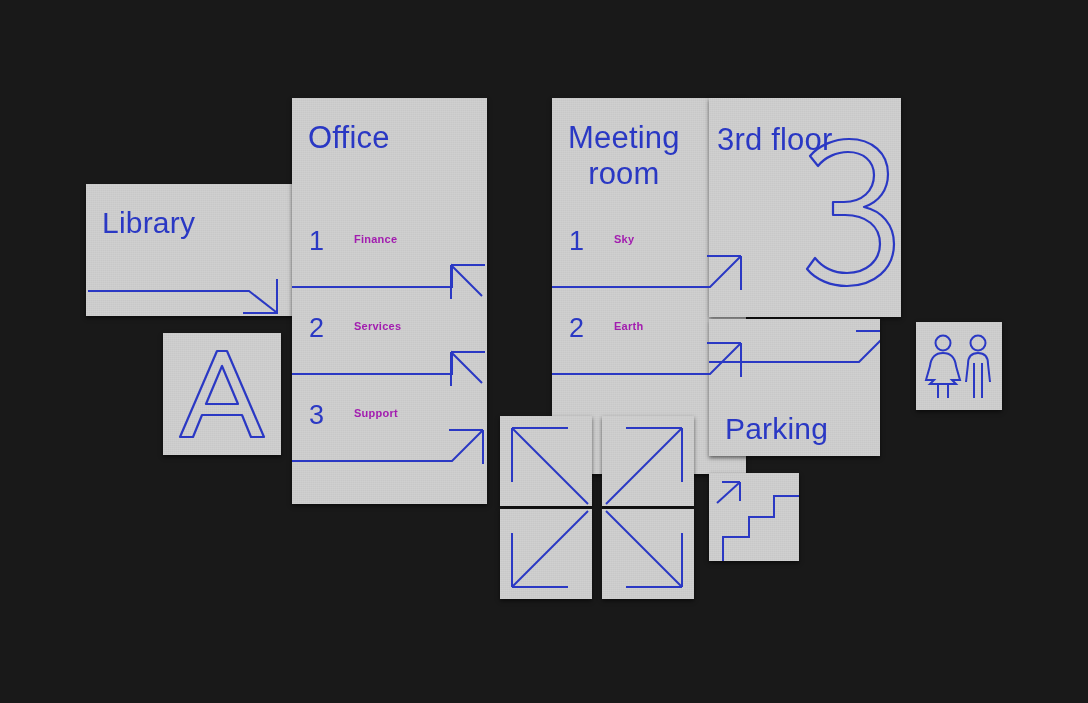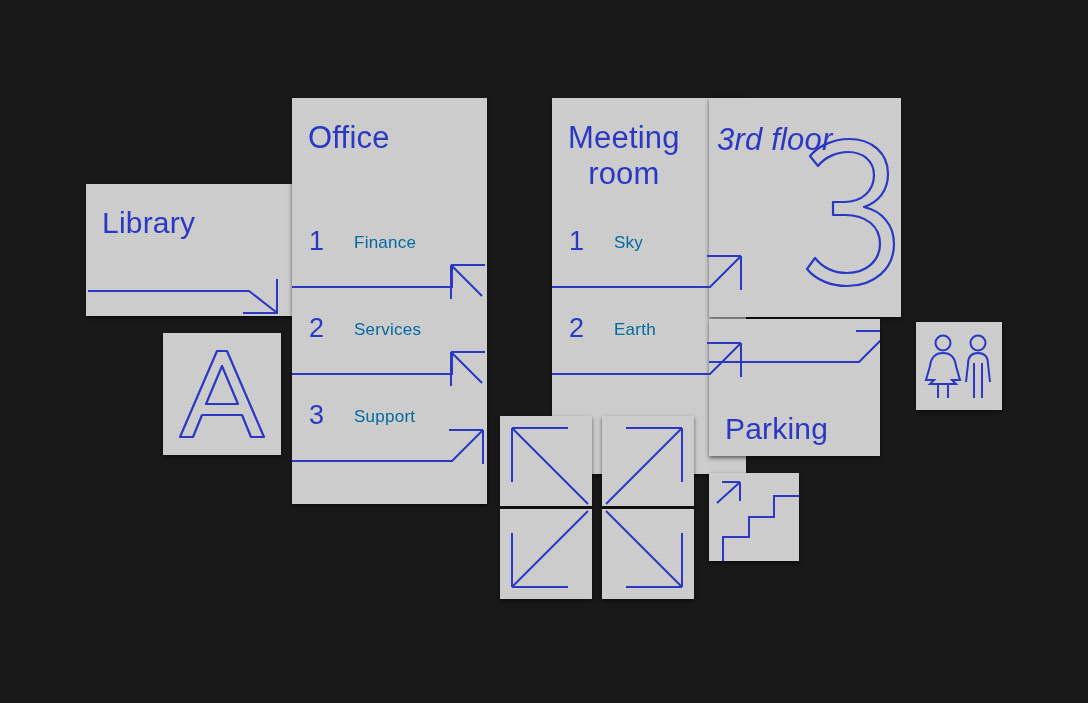--- a/index.html
+++ b/index.html
@@ -62,23 +62,23 @@
   .t-med   { font-size: 30px; }
   .rownum {
     position: absolute;
     color: #2a38c4;
     font-size: 27px;
     font-weight: 300;
     line-height: 1;
   }
   .rowlabel {
     position: absolute;
-    color: #0369a1;
-    font-size: 17px;
-    font-weight: 400;
+    color: #a21caf;
+    font-size: 11px;
+    font-weight: 700;
     letter-spacing: .25px;
     line-height: 1;
   }
 
   svg { display: block; position: absolute; left: 0; top: 0; overflow: visible; }
   .stroke  { fill: none; stroke: #2a38c4; stroke-width: 2; stroke-linecap: butt; stroke-linejoin: miter; }
   .outline { fill: none; stroke: #2a38c4; stroke-width: 2.2; stroke-linejoin: round; }
 </style>
 </head>
 <body>
@@ -147,21 +147,21 @@
         <path class="stroke" d="M155,158 L189,158 M189,158 L189,192"></path>
       </g>
       <g>
         <path class="stroke" d="M0,276 L158,276 L188,246"></path>
         <path class="stroke" d="M155,245 L189,245 M189,245 L189,279"></path>
       </g>
     </svg>
   </div>
 
   <div class="panel" style="left:709px; top:98px; width:192px; height:219px;">
-    <div class="title t-big" style="left:8px; top:24px;font-style:italic;">3rd floor</div>
+    <div class="title t-big" style="left:8px; top:24px;">3rd floor</div>
     <svg width="192" height="219" viewBox="0 0 192 219">
       <path class="outline" d="M101,58
            C110,47 126,41 140,41
            C163,41 179,55 179,76
            C179,92 170,104 155,109
            C173,113 185,127 185,146
            C185,171 165,188 138,188
            C122,188 107,182 98,171
            L106,160
            C114,170 126,175 138,175

